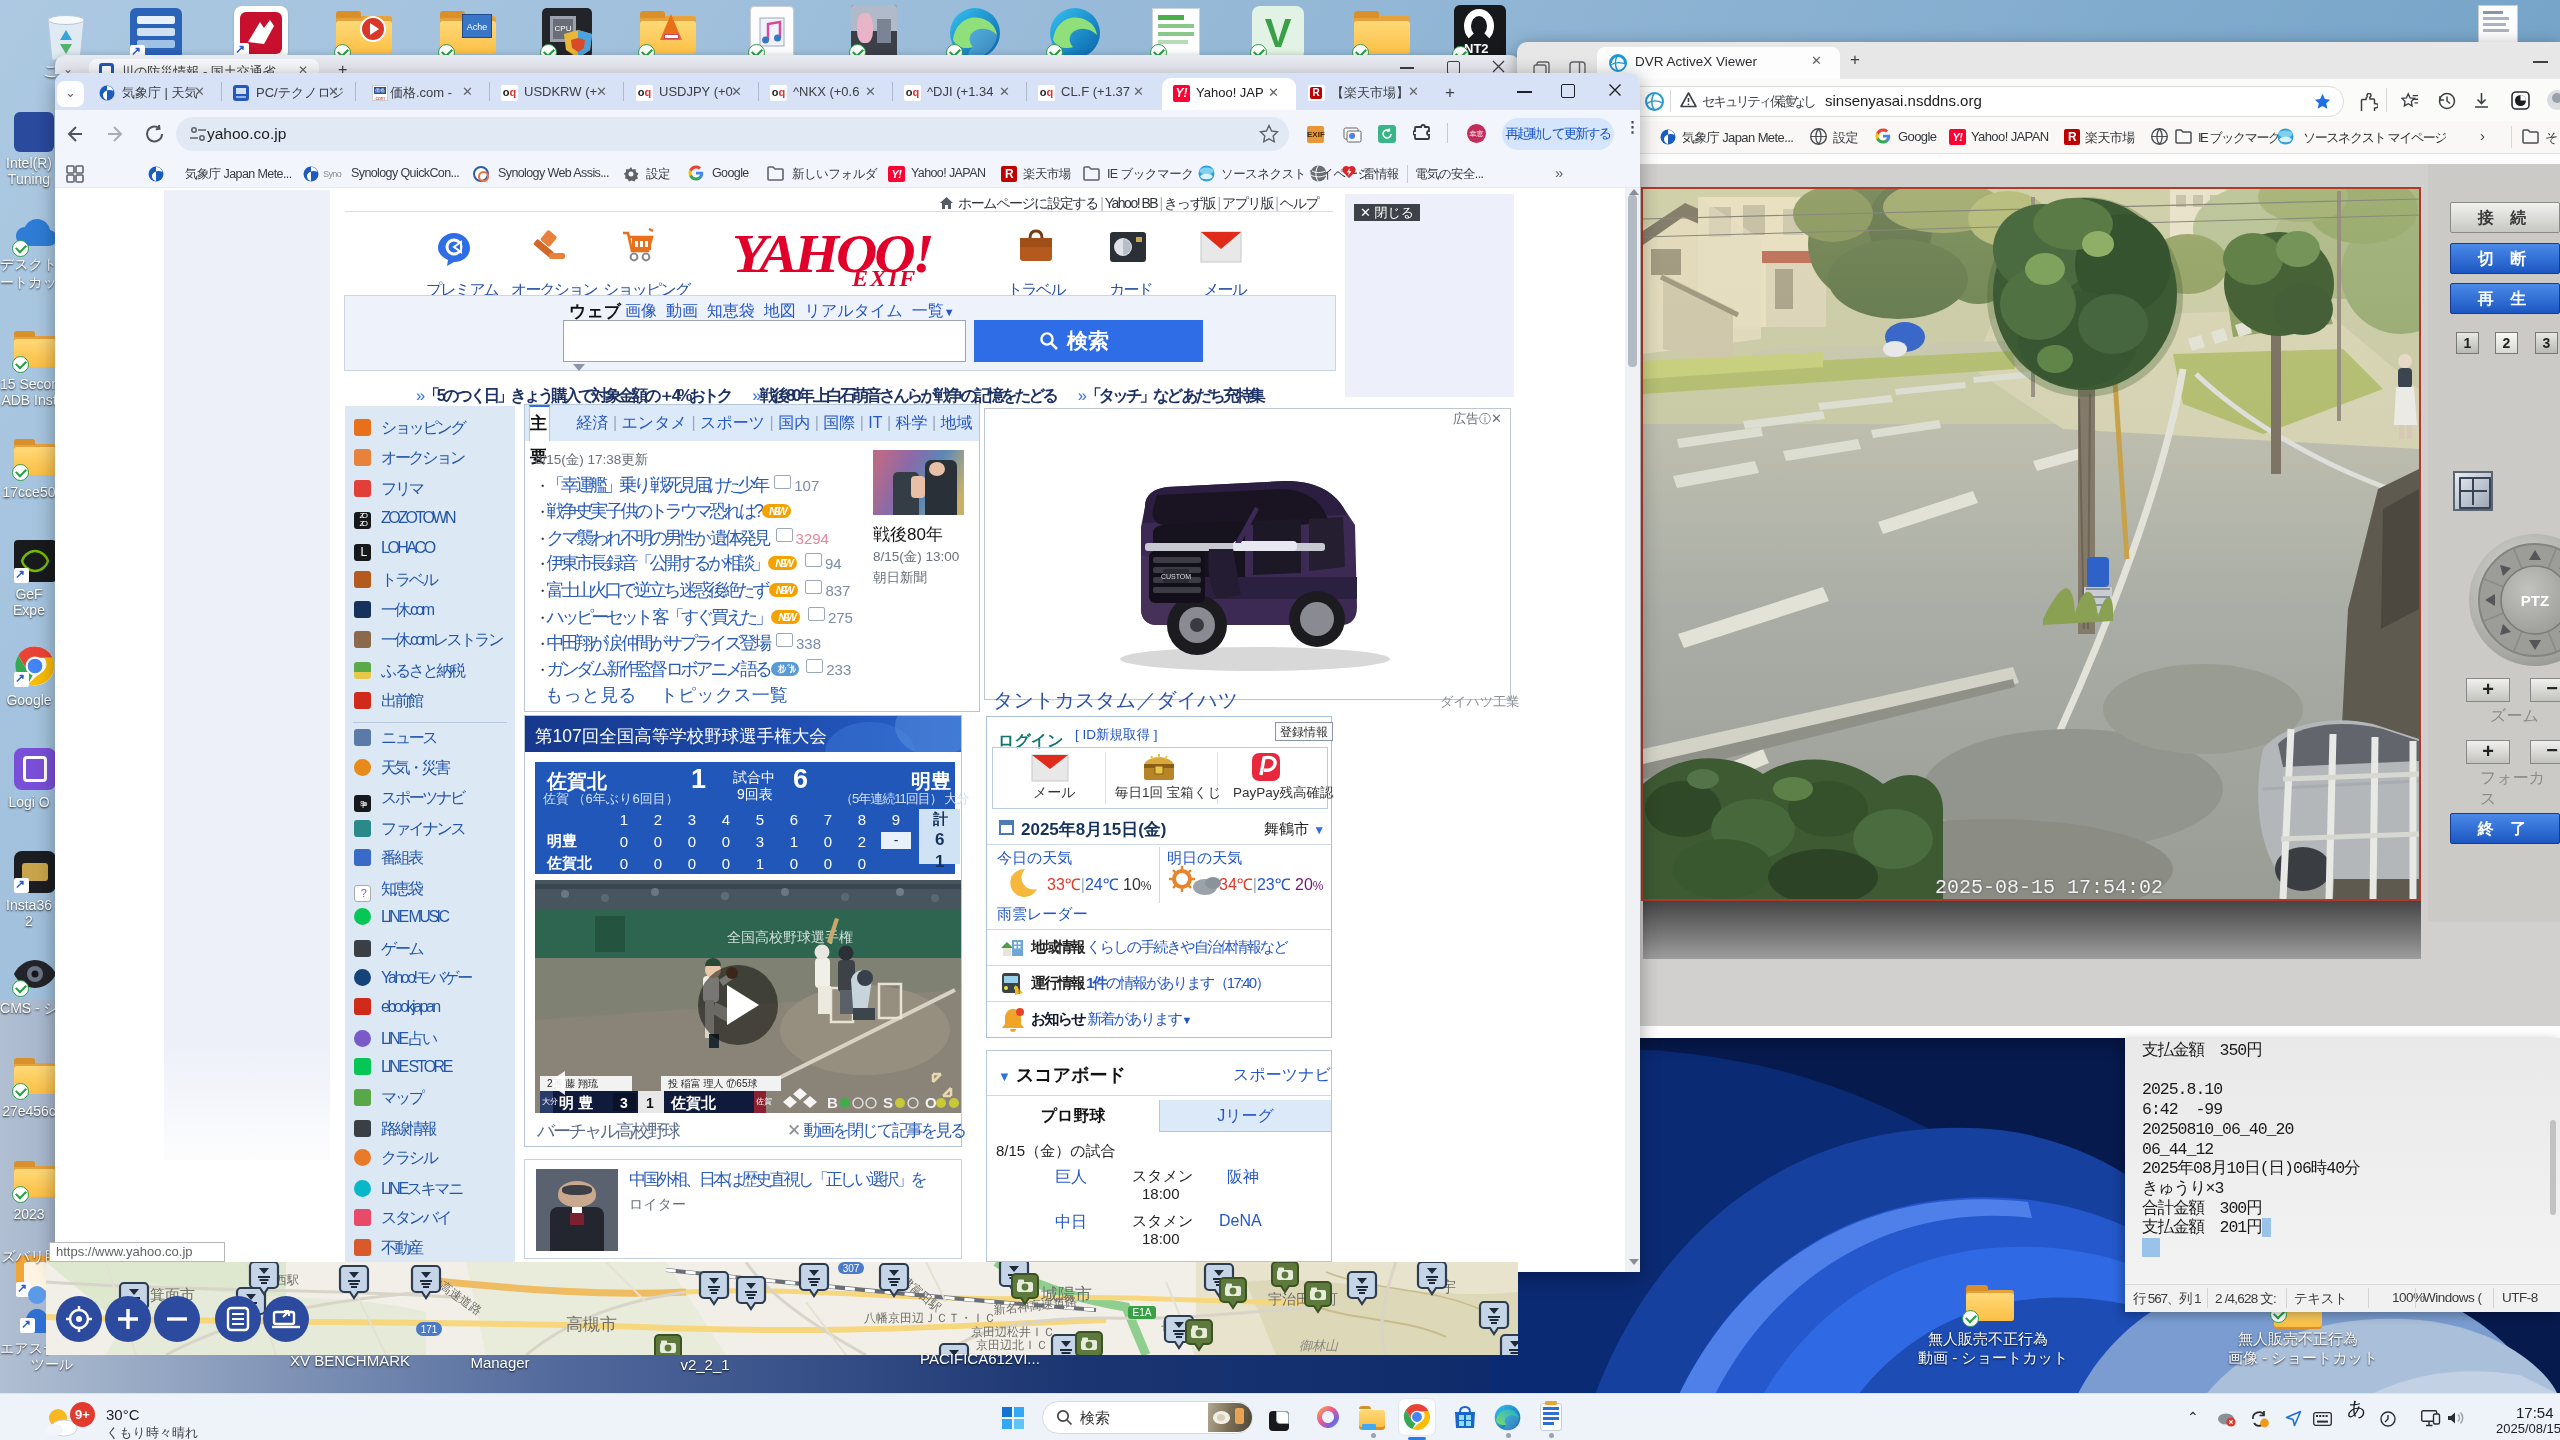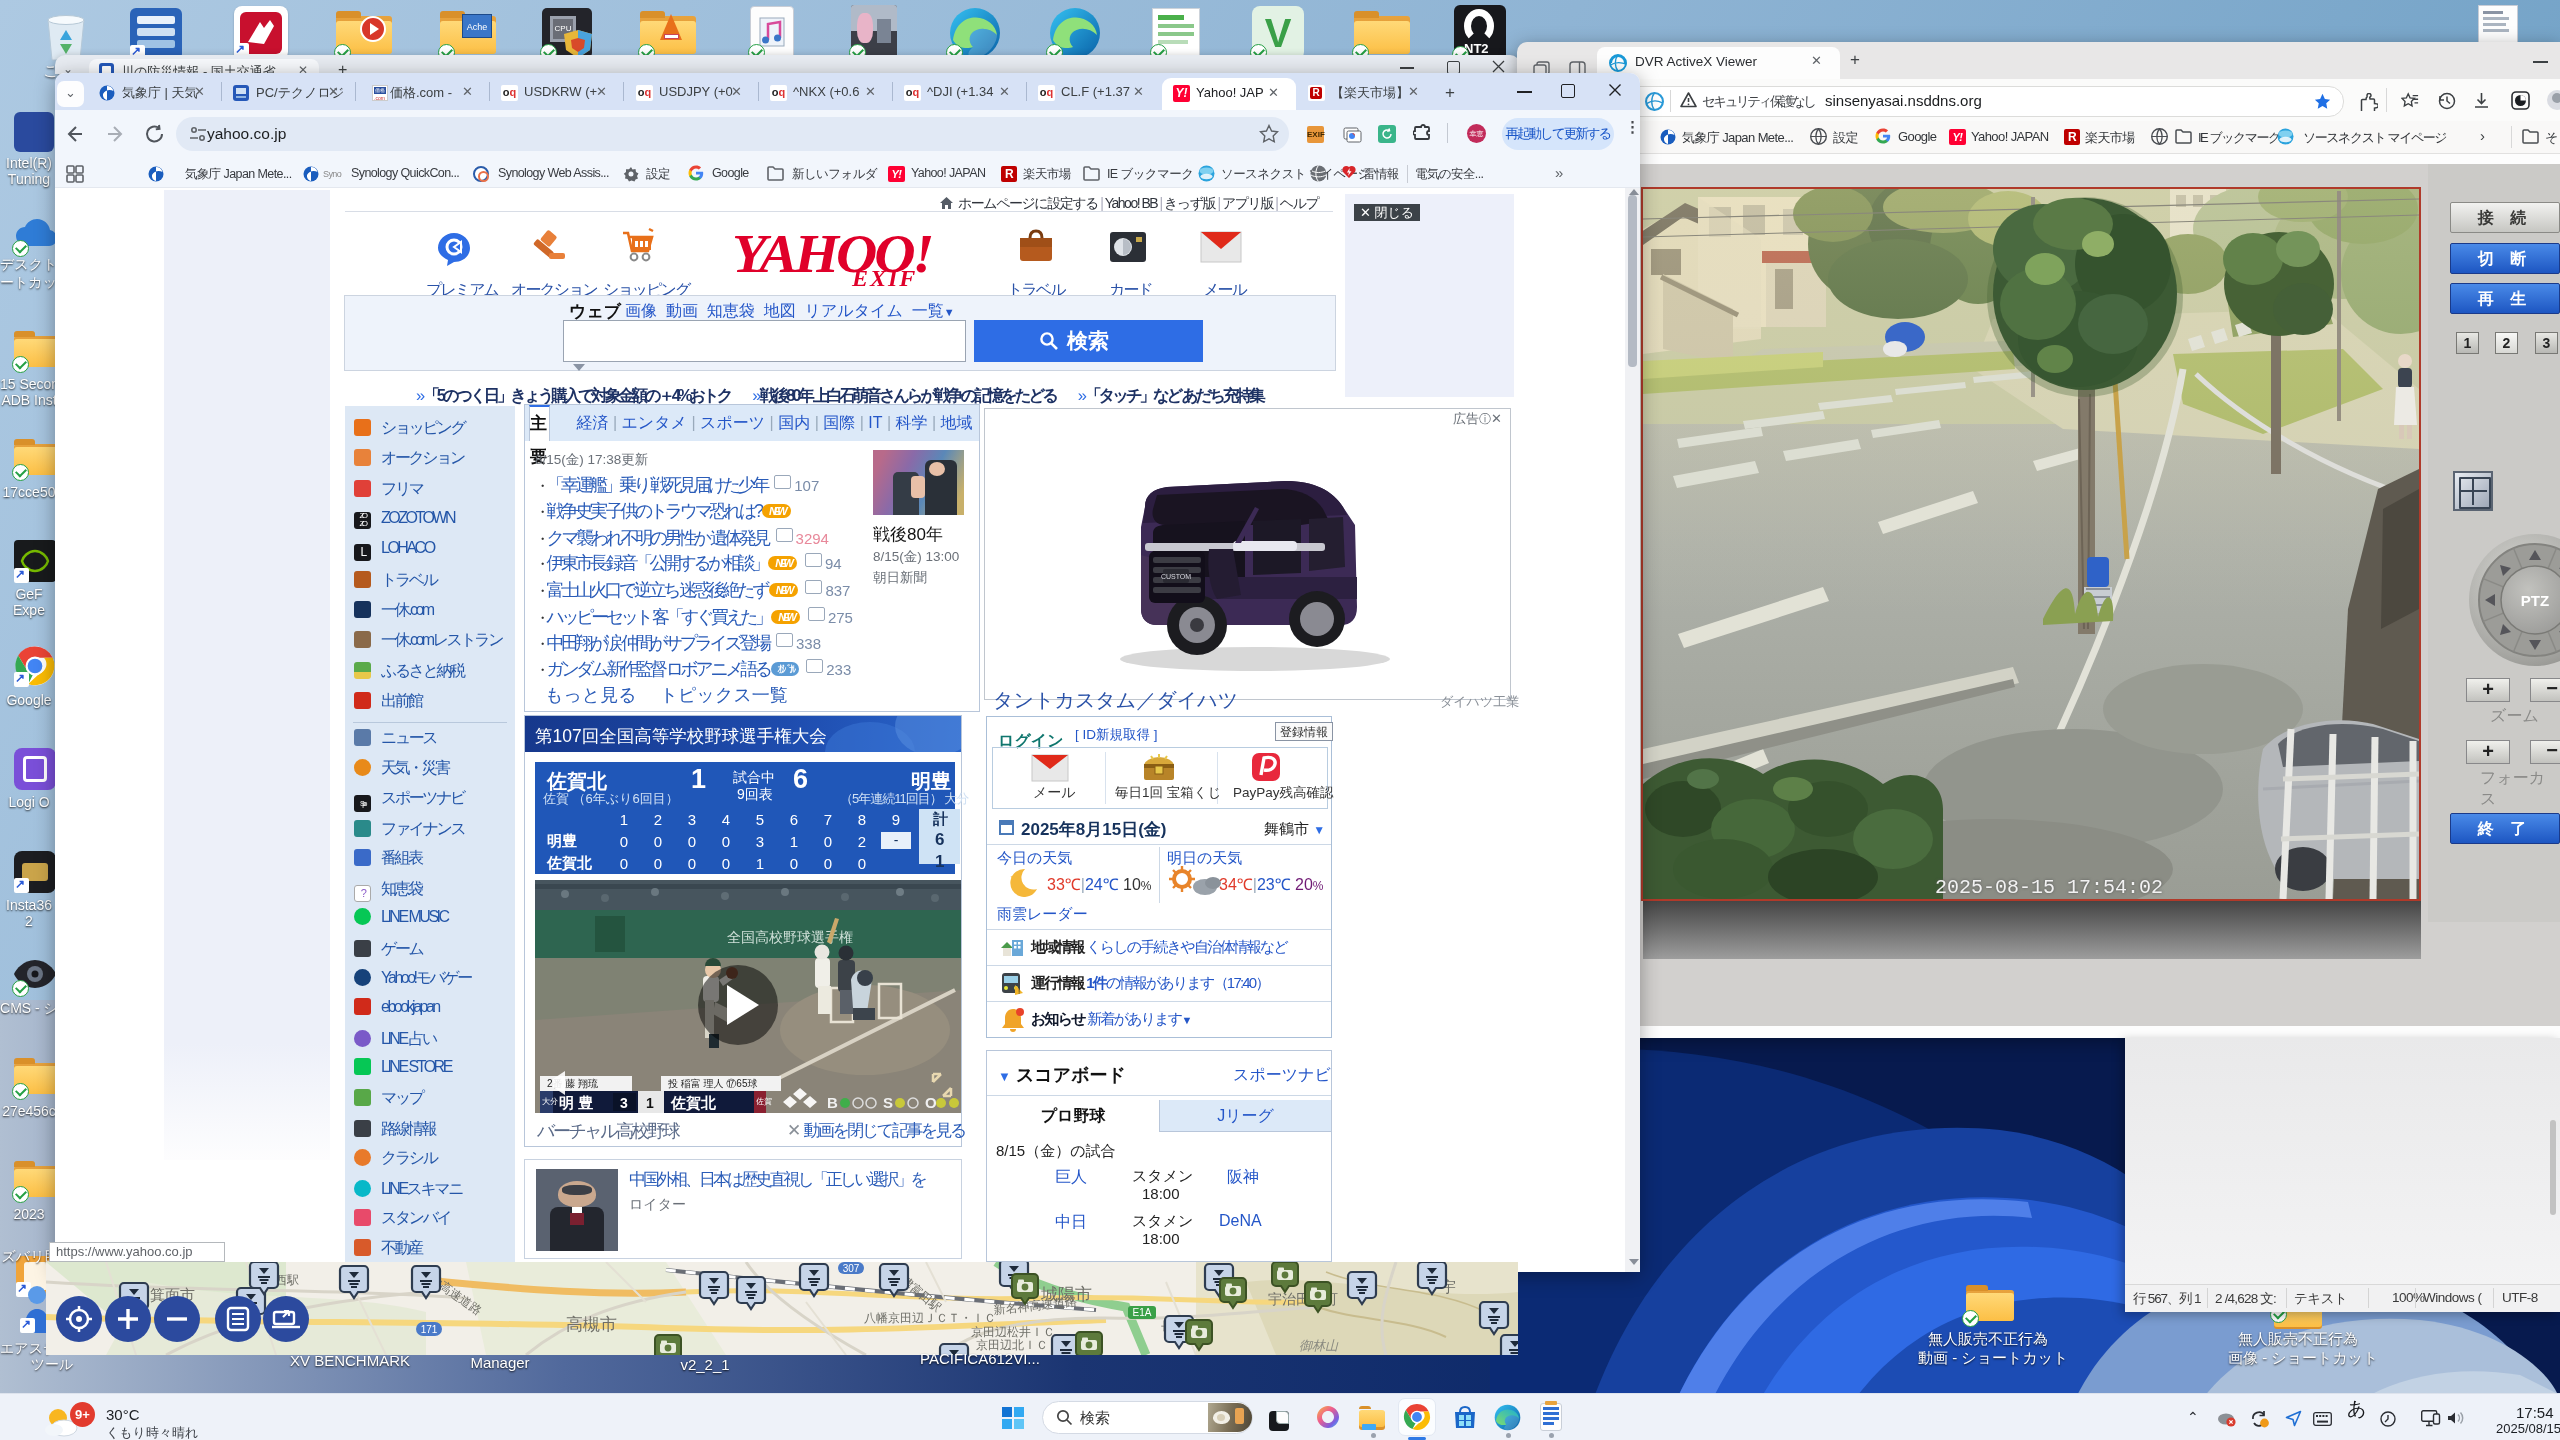--- a/index.html
+++ b/index.html
@@ -1319,20 +1319,31 @@
 </div>
 
   <div class="lbl abs" style="left:270px;top:1352px;width:160px;">XV BENCHMARK</div>
   <div class="lbl abs" style="left:440px;top:1354px;width:120px;">Manager</div>
   <div class="lbl abs" style="left:650px;top:1356px;width:110px;">v2_2_1</div>
   <div class="lbl abs" style="left:900px;top:1350px;width:160px;">PACIFICA612VI...</div>
 
 <div class="abs" style="left:49px;top:1242px;width:176px;height:20px;background:#fff;border:1px solid #b4b8bc;box-sizing:border-box;font-size:13px;color:#5f6368;line-height:18px;padding-left:6px;">https://www.yahoo.co.jp</div>
 
 <div id="notepad" class="abs" style="left:2125px;top:1038px;width:435px;height:274px;background:linear-gradient(#e9e9ea,#f4f4f5);box-shadow:-3px 3px 10px rgba(0,0,0,.3);overflow:hidden;font-family:'Liberation Mono',monospace;">
+  <div class="abs" style="left:17px;top:3px;font-size:16.5px;color:#1a1a1a;line-height:19.7px;white-space:pre;letter-spacing:-1px;">支払金額　350円
+
+2025.8.10
+6:42  -99
+20250810_06_40_20
+06_44_12
+2025年08月10日(日)06時40分
+きゅうり×3
+合計金額　300円
+支払金額　201円<span style="background:#99c3e8;color:#99c3e8;">¦</span>
+<span style="background:#99c3e8;color:#99c3e8;">¦&nbsp;</span></div>
   <div class="abs" style="left:425px;top:82px;width:6px;height:95px;background:#c2c2c2;border-radius:3px;"></div>
   <div class="abs" style="left:0;top:246px;width:435px;height:28px;background:#f1f1f2;border-top:1px solid #d8d8d8;box-sizing:border-box;font-family:'Liberation Sans',sans-serif;font-size:13.5px;color:#3a3a3a;letter-spacing:-0.5px;">
     <div class="abs" style="left:8px;top:5px;letter-spacing:-1.2px;">行 567、列 1</div>
     <div class="abs" style="left:82px;top:3px;width:1px;height:20px;background:#d4d4d4;"></div>
     <div class="abs" style="left:90px;top:5px;letter-spacing:-0.8px;">2 /4,628 文:</div>
     <div class="abs" style="left:161px;top:3px;width:1px;height:20px;background:#d4d4d4;"></div>
     <div class="abs" style="left:169px;top:5px;">テキスト</div>
     <div class="abs" style="left:243px;top:3px;width:1px;height:20px;background:#d4d4d4;"></div>
     <div class="abs" style="left:267px;top:5px;">100%</div>
     <div class="abs" style="left:290px;top:3px;width:1px;height:20px;background:#d4d4d4;"></div>

